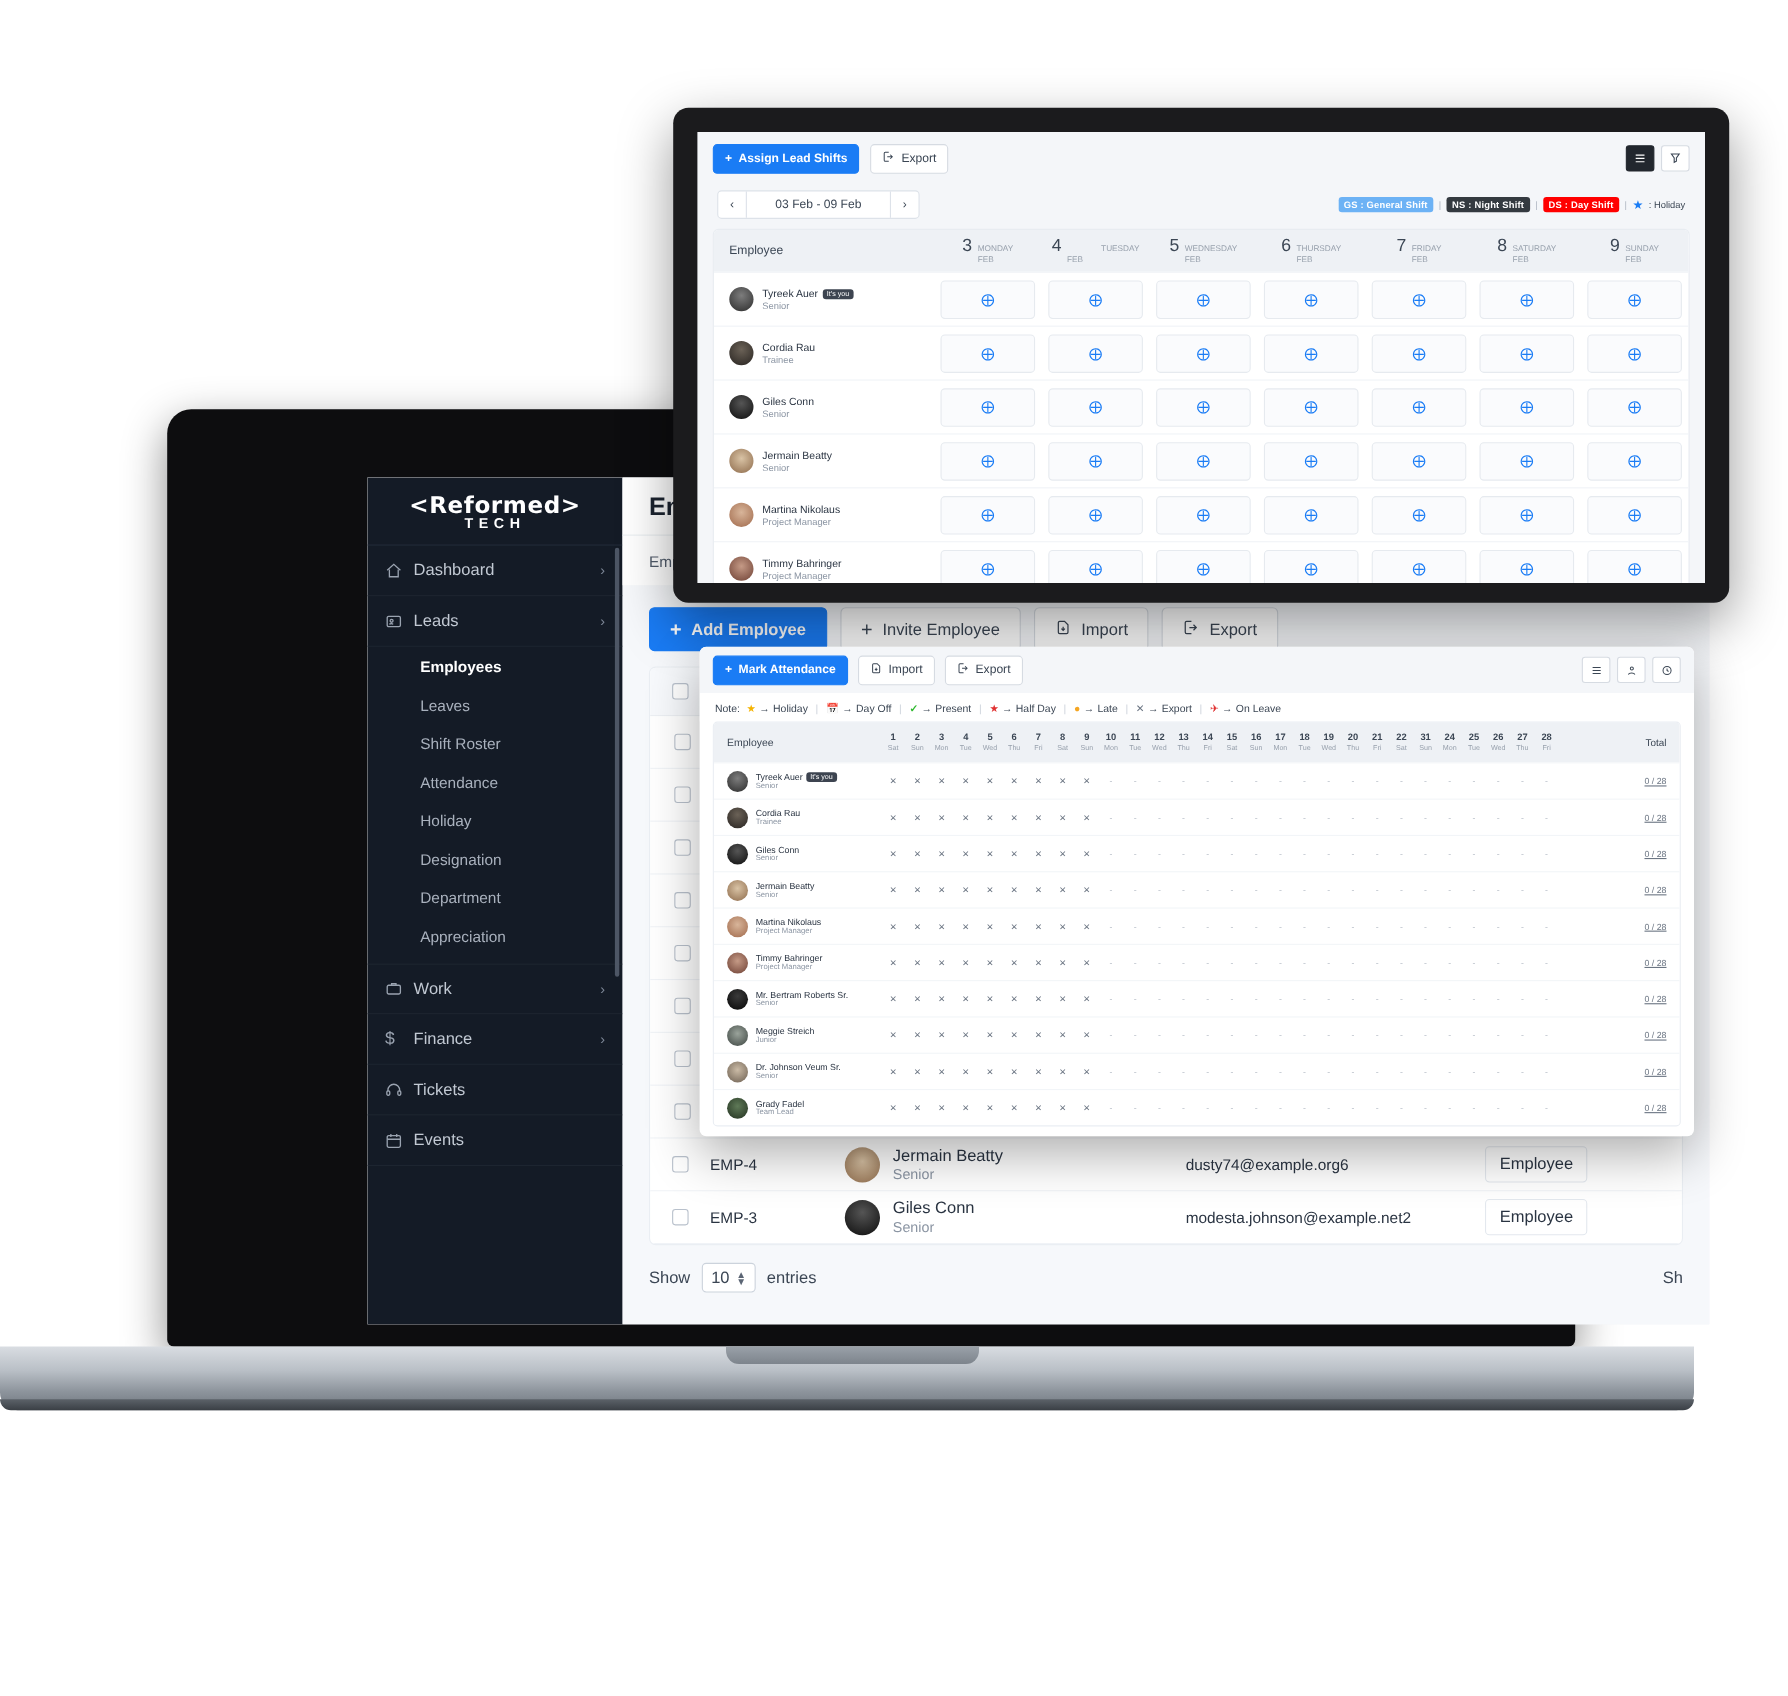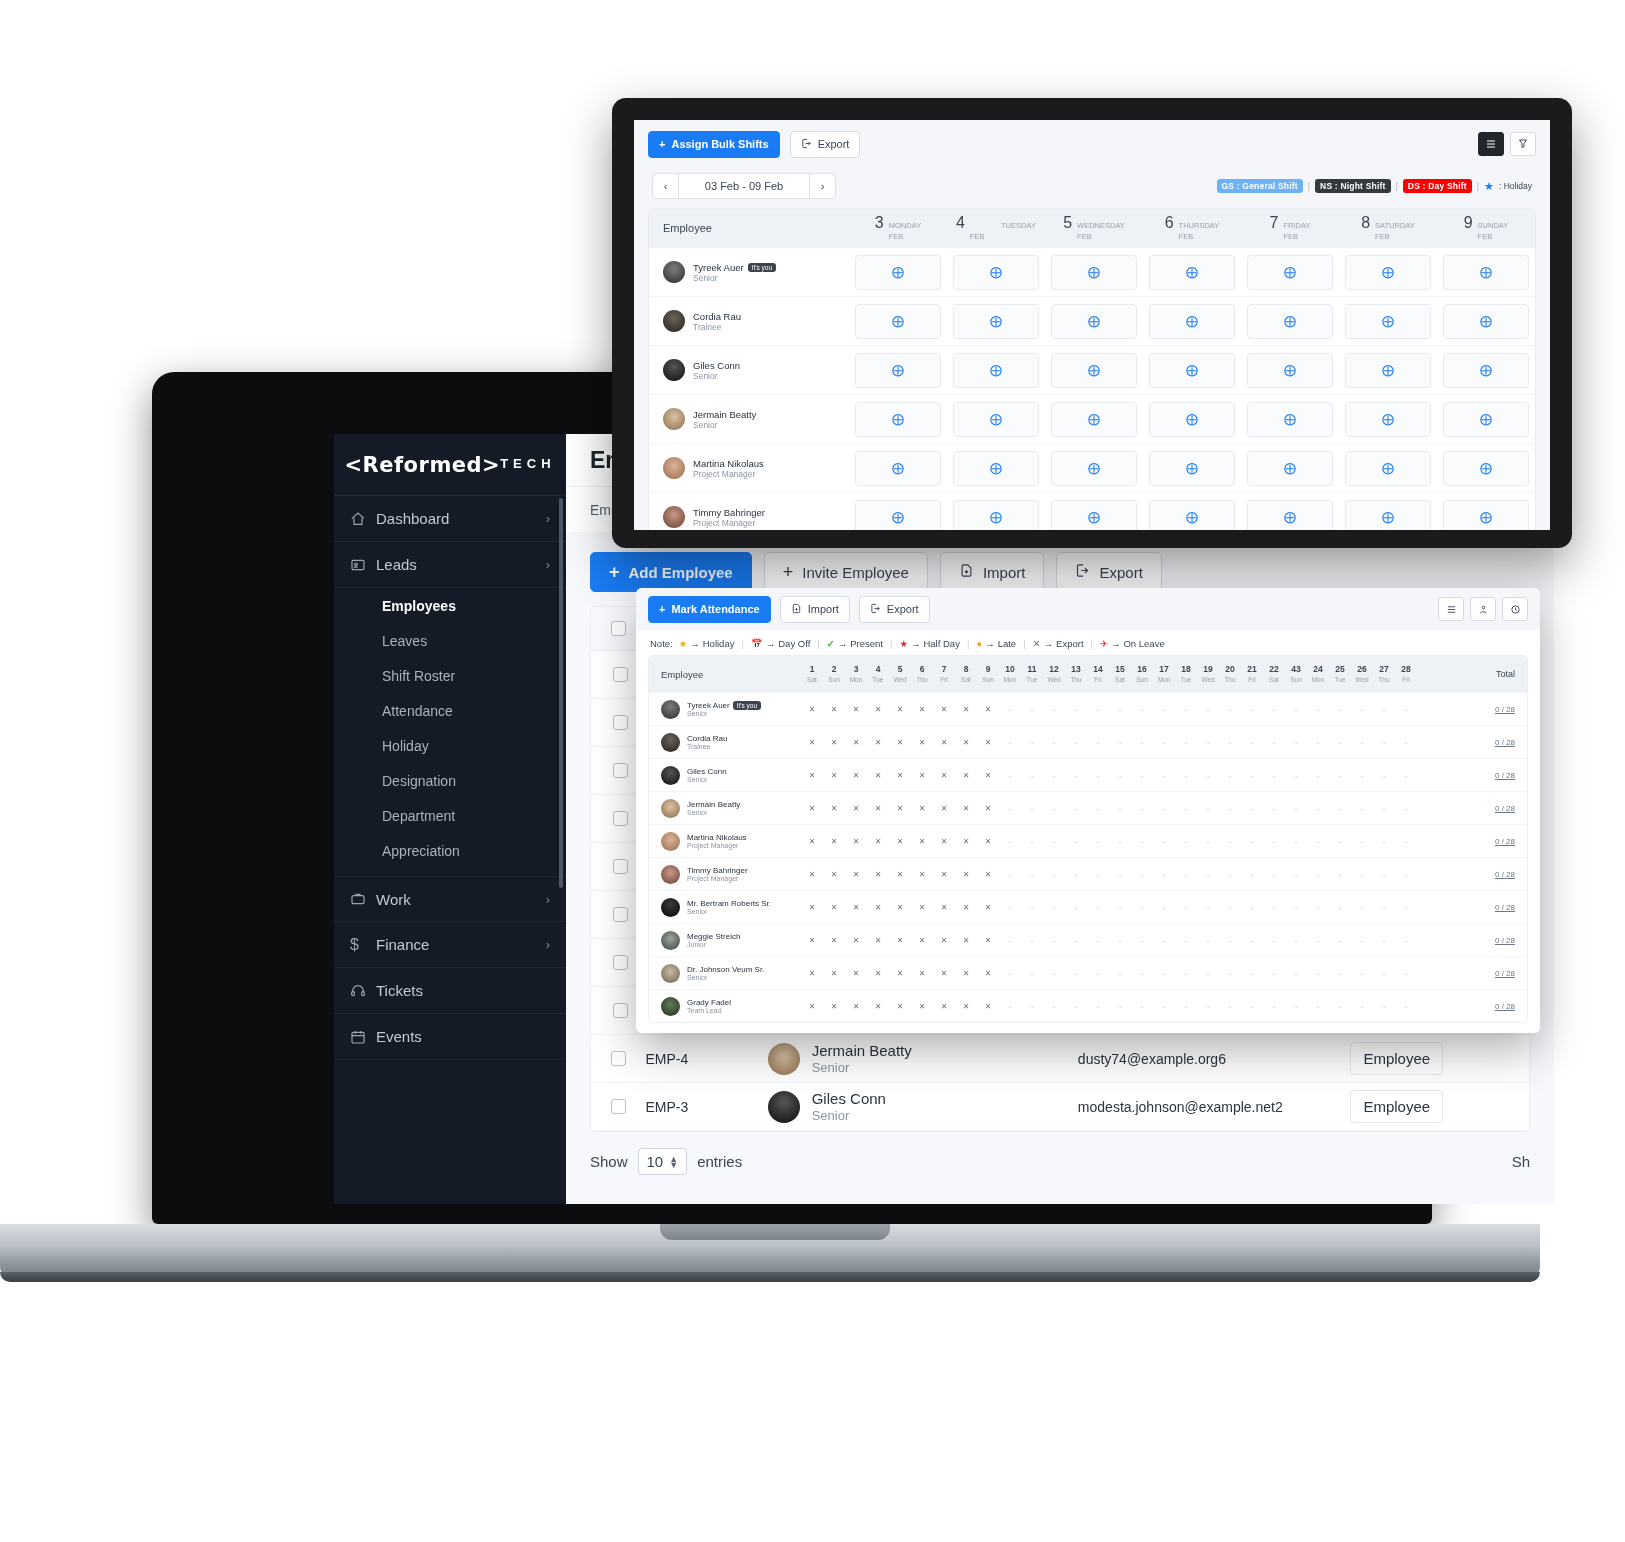--- a/index.html
+++ b/index.html
@@ -33,21 +33,21 @@
     background:linear-gradient(180deg,#9aa1a9,#7d848c);
     border-radius:0 0 12px 12px;
   }
   .laptop-foot {
     position:absolute; left:0; top:900px; width:1540px; height:10px;
     background:linear-gradient(180deg,#5c6269,#3a3f45); border-radius:0 0 10px 10px;
   }
 
   
   .sidebar { position:absolute; left:0; top:0; width:232px; height:770px; background:#141b26; color:#c5ccd6; }
-  .brand { height:62px; display:flex; align-items:center; justify-content:center; 
+  .brand { height:62px; display:flex; align-items:center; justify-content:center; flex-direction:column;
            border-bottom:1px solid #222b38; }
   .brand-line1 { font-size:21px; color:#fff; letter-spacing:.5px; font-weight:600; font-family:"DejaVu Sans", sans-serif;}
   .brand-line2 { font-size:13px; color:#fff; letter-spacing:5px; margin-top:-3px; font-weight:600;}
   .nav-item { display:flex; align-items:center; height:46px; padding:0 16px; border-bottom:1px solid #1d2530;
               font-size:15px; color:#c2c9d3; cursor:pointer; }
   .nav-item.active { color:#ffffff; }
   .nav-ico { width:26px; display:inline-flex; align-items:center; color:#9aa3b0; }
   .nav-ico svg { width:16px; height:16px; }
   .nav-label { flex:1; }
   .nav-chev { color:#7c8696; font-size:13px; }
@@ -441,21 +441,21 @@
   <div class="laptop-notch"></div>
   <div class="laptop-foot"></div>
 </div>
 
 <div class="win-shift">
   <div class="win-shift-inner">
 
     <div class="roster-toolbar">
       <button class="sm-btn primary" style="margin-right:10px;">
         <span>+</span>
-        <span>Assign Bulk Shifts</span>
+        <span>Assign Lead Shifts</span>
       </button>
       <button class="sm-btn">
         <span>
           <svg viewBox="0 0 24 24" fill="none" stroke="currentColor" stroke-width="2">
               <path d="M13 3H6a2 2 0 00-2 2v14a2 2 0 002 2h7"></path>
               <path d="M16 8l4 4-4 4M10 12h10"></path>
             </svg>
         </span>
         <span>Export</span>
       </button>
@@ -963,21 +963,21 @@
           </div>
           <div class="a-day">
             <div class="dn">21</div>
             <div class="dw">Fri</div>
           </div>
           <div class="a-day">
             <div class="dn">22</div>
             <div class="dw">Sat</div>
           </div>
           <div class="a-day">
-            <div class="dn">43</div>
+            <div class="dn">31</div>
             <div class="dw">Sun</div>
           </div>
           <div class="a-day">
             <div class="dn">24</div>
             <div class="dw">Mon</div>
           </div>
           <div class="a-day">
             <div class="dn">25</div>
             <div class="dw">Tue</div>
           </div>

